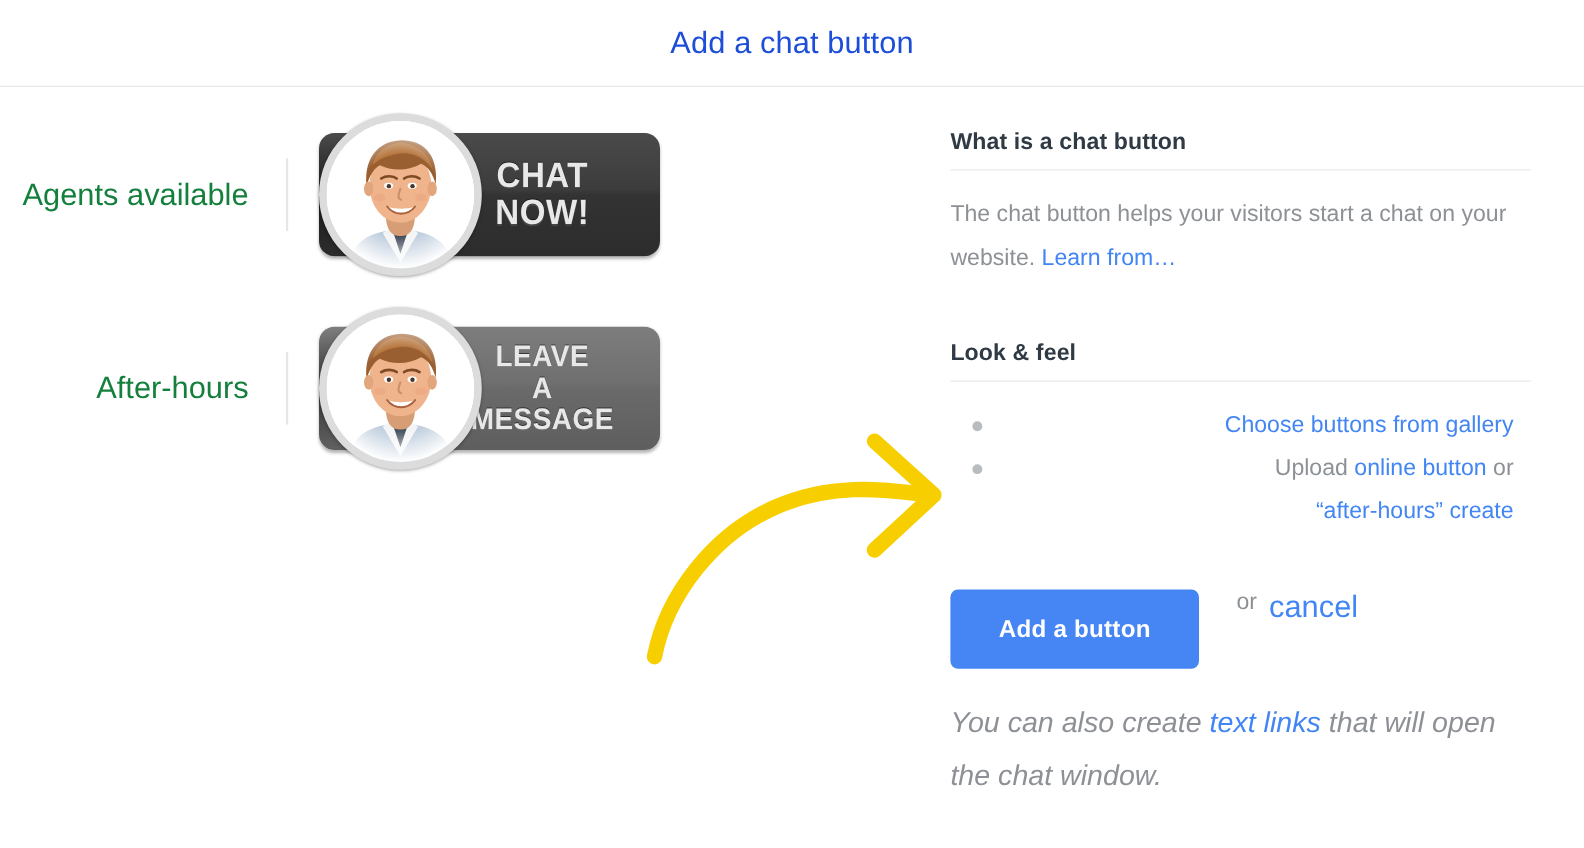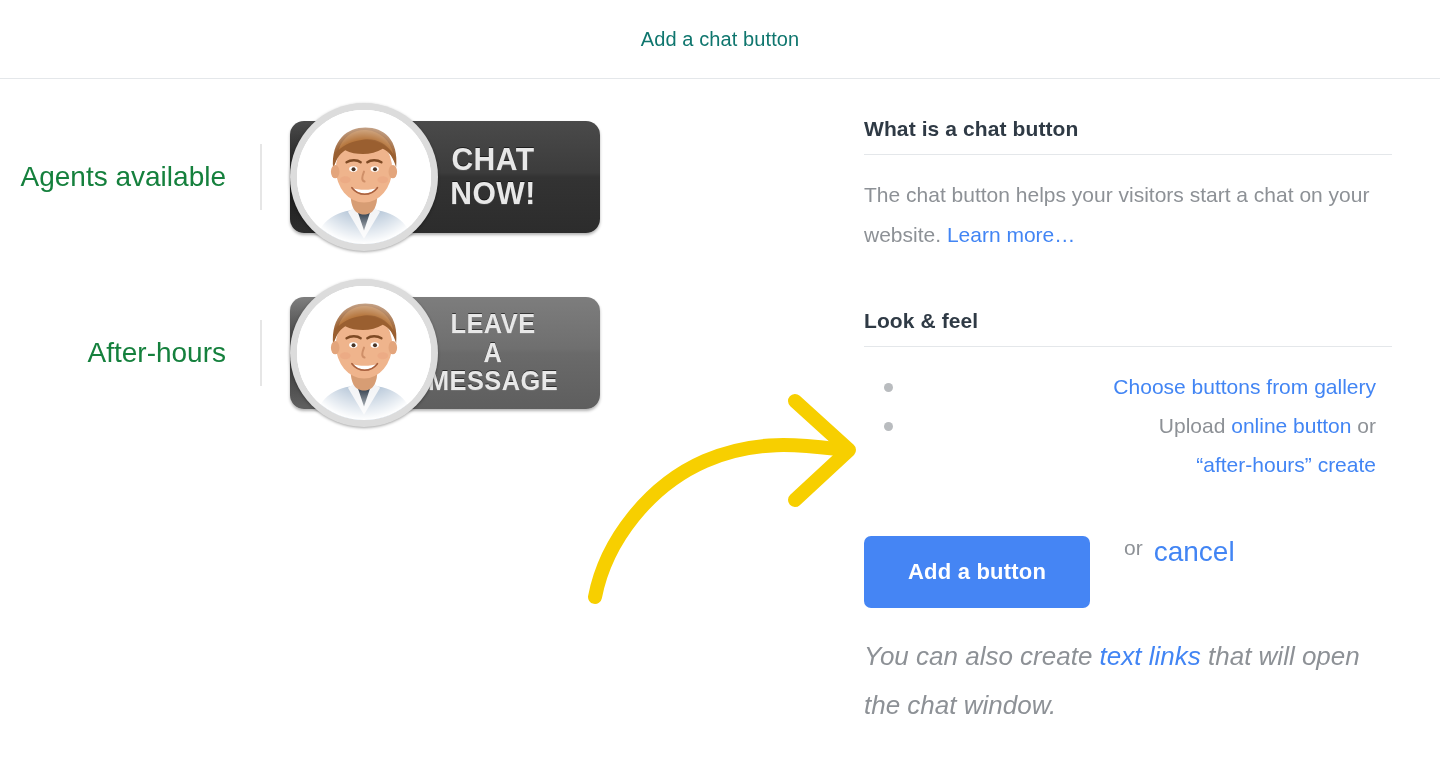--- a/index.html
+++ b/index.html
@@ -17,23 +17,23 @@
   .header {
     height: 79px;
     width: 100%;
     display: flex;
     align-items: center;
     justify-content: center;
     border-bottom: 1px solid #e4e7ea;
     background: #fff;
   }
   .header-title {
-    font-size: 20px;
+    font-size: 28px;
     font-weight: 400;
-    color: #0f766e;
+    color: #1d4ed8;
     letter-spacing: 0.1px;
   }
 
   
   .body-wrap {
     display: flex;
     width: 100%;
     height: 692px;
     position: relative;
   }
@@ -368,21 +368,21 @@
           </div>
         </div>
       </div>
     </div>
   </div>
 
   <div class="right-col">
 
     <h2 class="section-title">What is a chat button</h2>
     <div class="rule"></div>
-    <p class="para"><span>The chat button helps your visitors start a chat on your website. </span><a class="link">Learn more…</a></p>
+    <p class="para"><span>The chat button helps your visitors start a chat on your website. </span><a class="link">Learn from…</a></p>
 
     <div class="section-gap"></div>
 
     <h2 class="section-title">Look &amp; feel</h2>
     <div class="rule"></div>
 
     <ul class="bullets">
       <li><a class="link">Choose buttons from gallery</a></li>
       <li><span>Upload </span><a class="link">online button</a><span> or</span></li>
       <li class="no-bullet"><a class="link">“after-hours” create</a></li>

